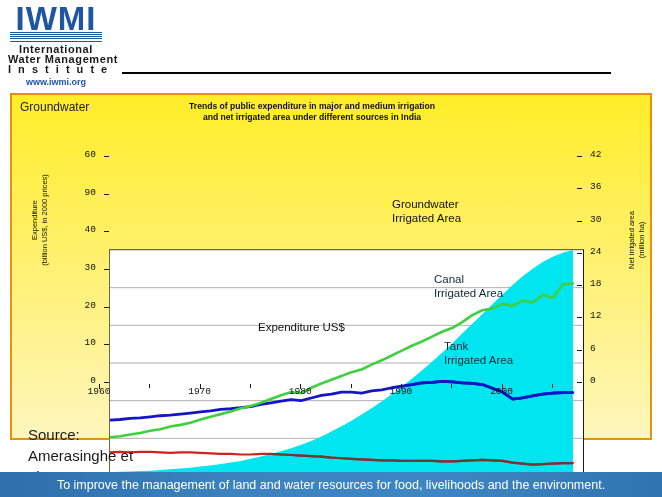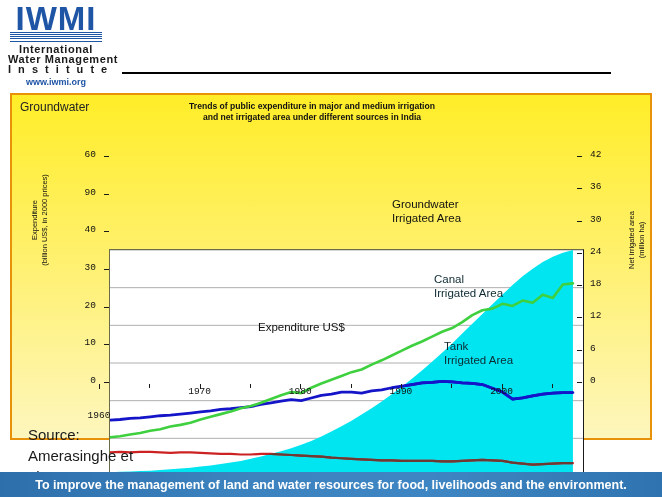--- a/index.html
+++ b/index.html
@@ -92,21 +92,21 @@
   #source-block {
     position:absolute; left:28px; top:424px; width:160px;
     font-size:15px; color:#1a1a1a; line-height:21px;
   }
 
   
   #bottom-banner {
     position:absolute; left:0; bottom:0; width:662px; height:25px;
     background:linear-gradient(to right,#2d6fab 0%, #3b82bf 35%, #3e86c3 65%, #2f74b0 100%);
     color:#ffffff; font-size:12.5px;
-    display:flex; align-items:center; justify-content:center;font-weight:bold;
+    display:flex; align-items:center; justify-content:center;
   }
 </style>
 </head>
 <body>
 
 <div id="slide-header">
 
   <div id="logo">
     <div class="iwmi-wordmark">IWMI</div>
     <div class="wavebar"></div>
@@ -188,21 +188,21 @@
       <div class="tick-label tick-right" style="left: 578px; top: 183.143px;">18</div>
       <div class="tickmark" style="left: 565px; top: 190.143px; width: 5px; height: 1px;"></div>
       <div class="tick-label tick-right" style="left: 578px; top: 150.857px;">24</div>
       <div class="tickmark" style="left: 565px; top: 157.857px; width: 5px; height: 1px;"></div>
       <div class="tick-label tick-right" style="left: 578px; top: 118.571px;">30</div>
       <div class="tickmark" style="left: 565px; top: 125.571px; width: 5px; height: 1px;"></div>
       <div class="tick-label tick-right" style="left: 578px; top: 86.2857px;">36</div>
       <div class="tickmark" style="left: 565px; top: 93.2857px; width: 5px; height: 1px;"></div>
       <div class="tick-label tick-right" style="left: 578px; top: 54px;">42</div>
       <div class="tickmark" style="left: 565px; top: 61px; width: 5px; height: 1px;"></div>
-      <div class="tick-label tick-x" style="left: 67px; top: 291px; margin-top: 24px;">1960</div>
+      <div class="tick-label tick-x" style="left: 67px; top: 291px;">1960</div>
       <div class="tickmark" style="left: 87px; top: 289px; width: 1px; height: 5px;"></div>
       <div class="tick-label tick-x" style="left: 167.638px; top: 291px;">1970</div>
       <div class="tickmark" style="left: 187.638px; top: 289px; width: 1px; height: 5px;"></div>
       <div class="tick-label tick-x" style="left: 268.277px; top: 291px;">1980</div>
       <div class="tickmark" style="left: 288.277px; top: 289px; width: 1px; height: 5px;"></div>
       <div class="tick-label tick-x" style="left: 368.915px; top: 291px;">1990</div>
       <div class="tickmark" style="left: 388.915px; top: 289px; width: 1px; height: 5px;"></div>
       <div class="tick-label tick-x" style="left: 469.553px; top: 291px;">2000</div>
       <div class="tickmark" style="left: 489.553px; top: 289px; width: 1px; height: 5px;"></div>
       <div class="tickmark" style="left: 137.319px; top: 289px; width: 1px; height: 4px;"></div>

